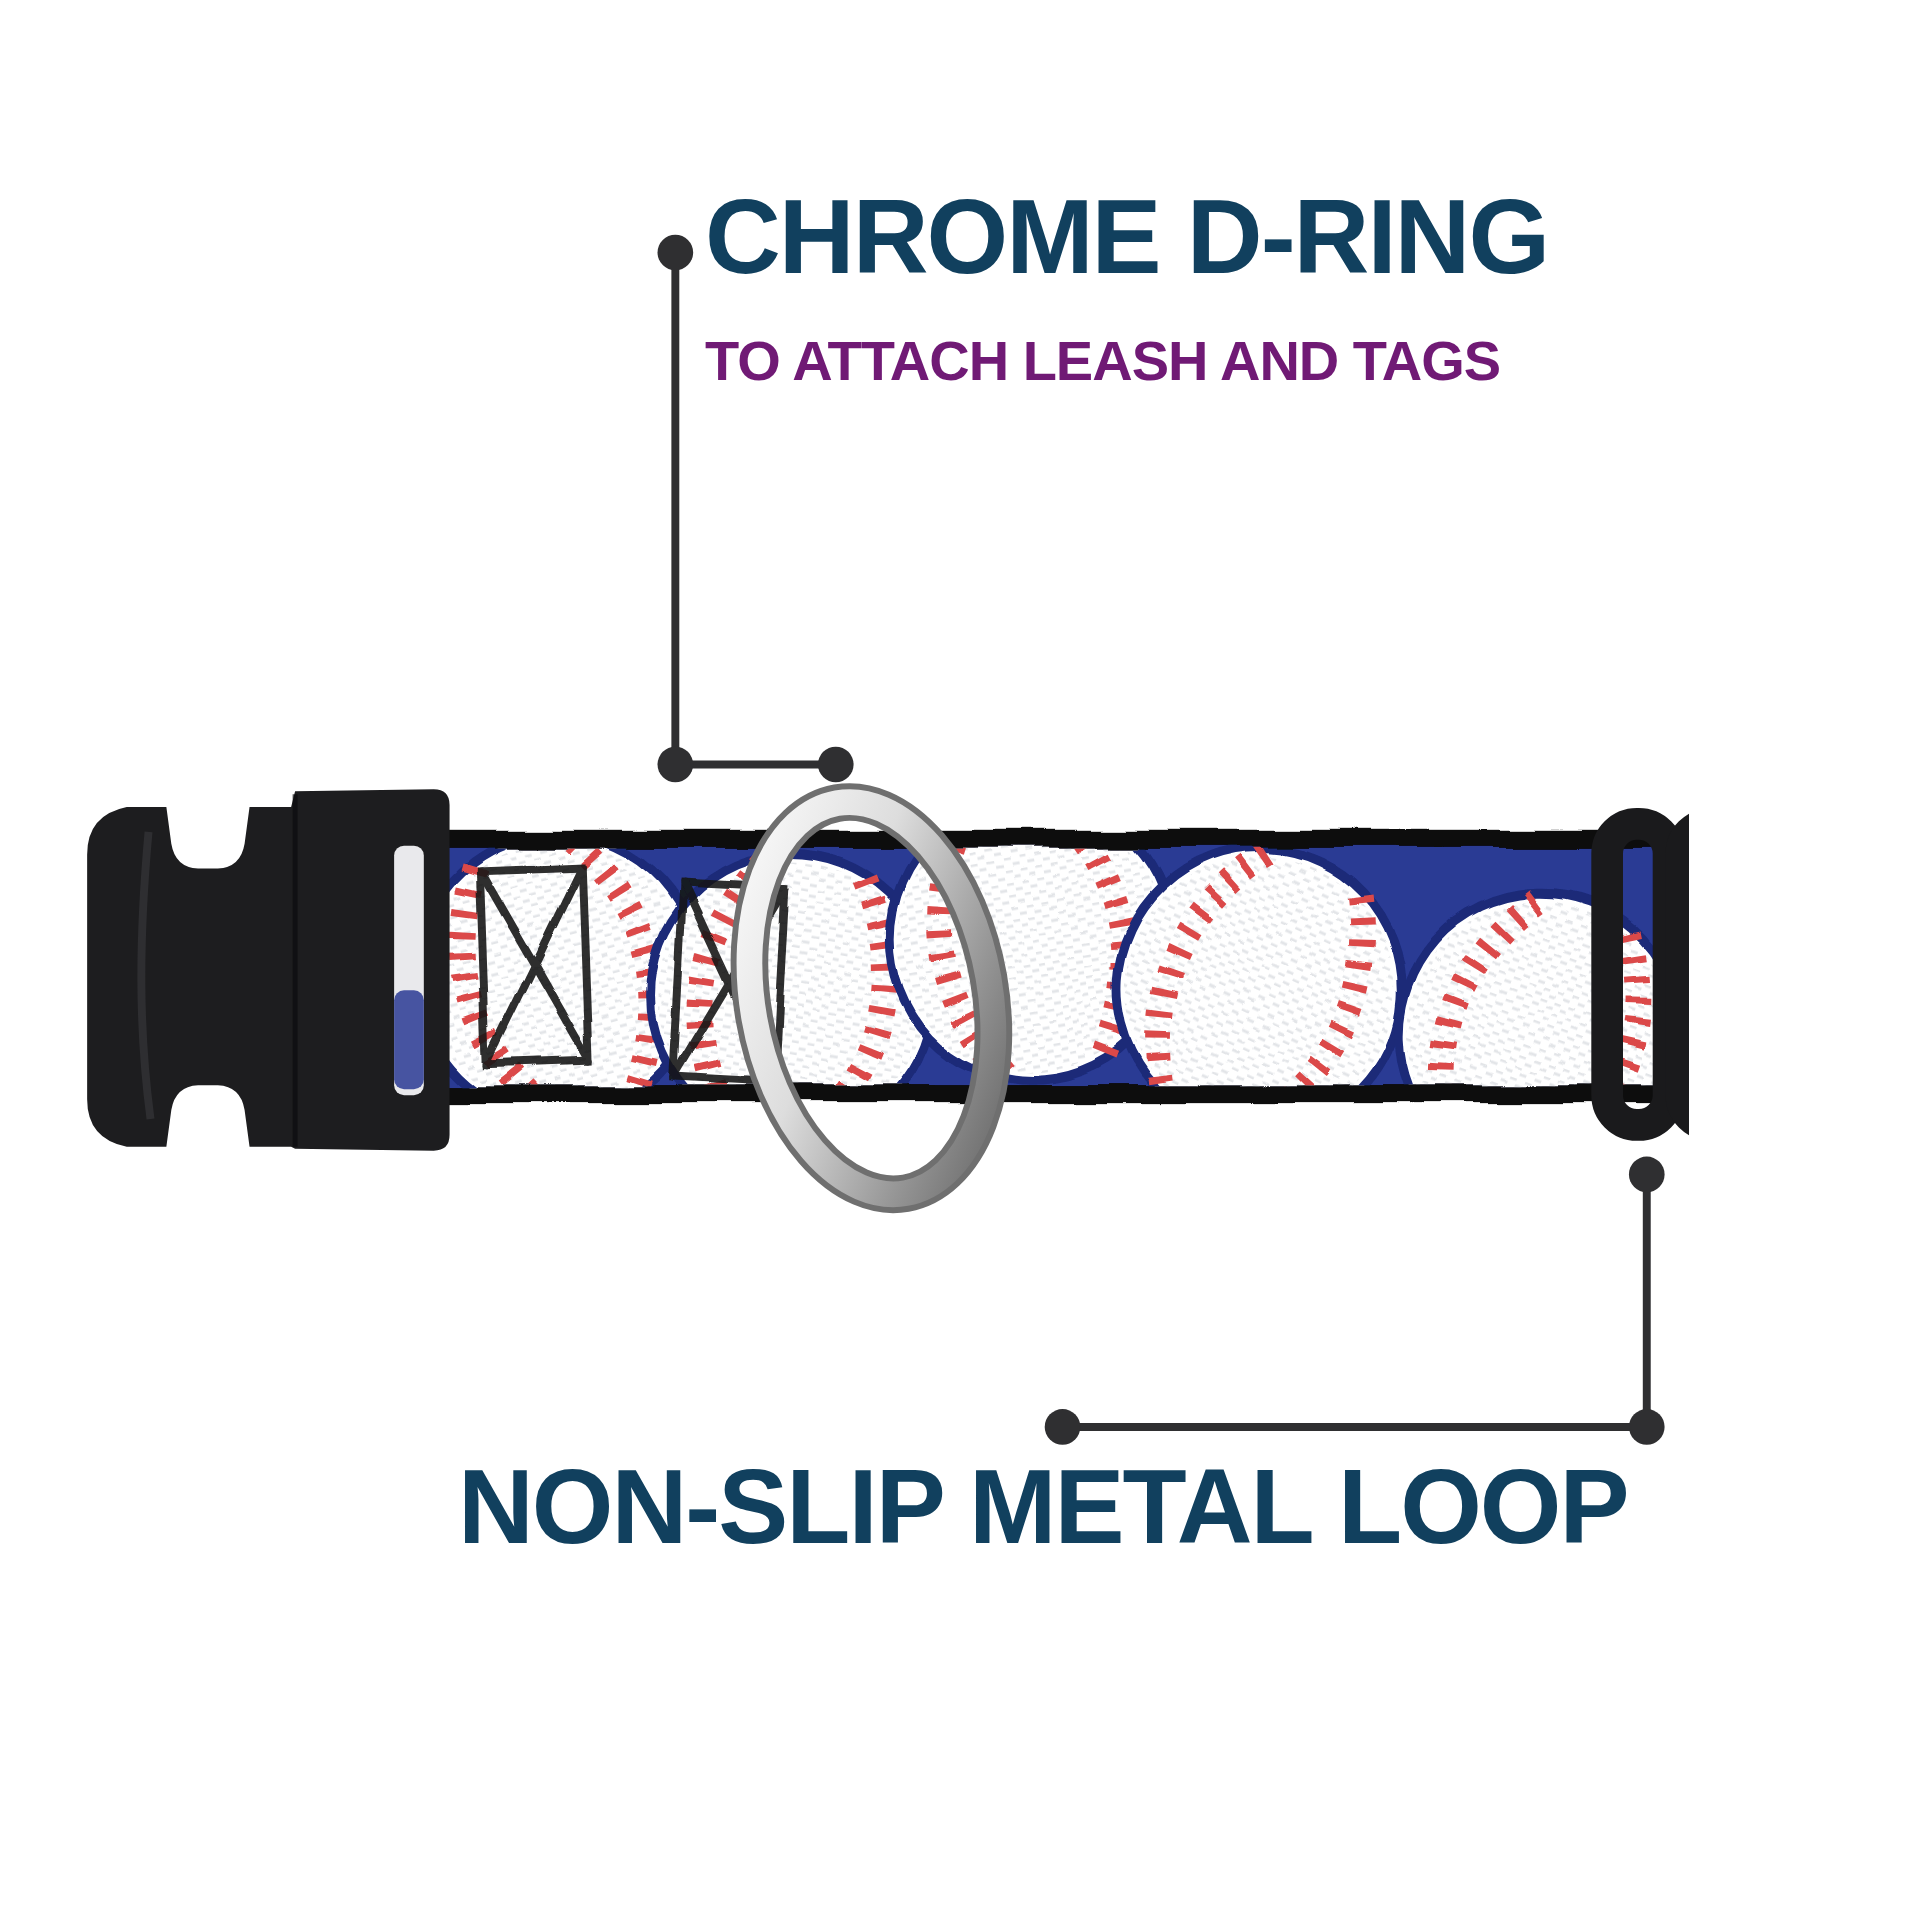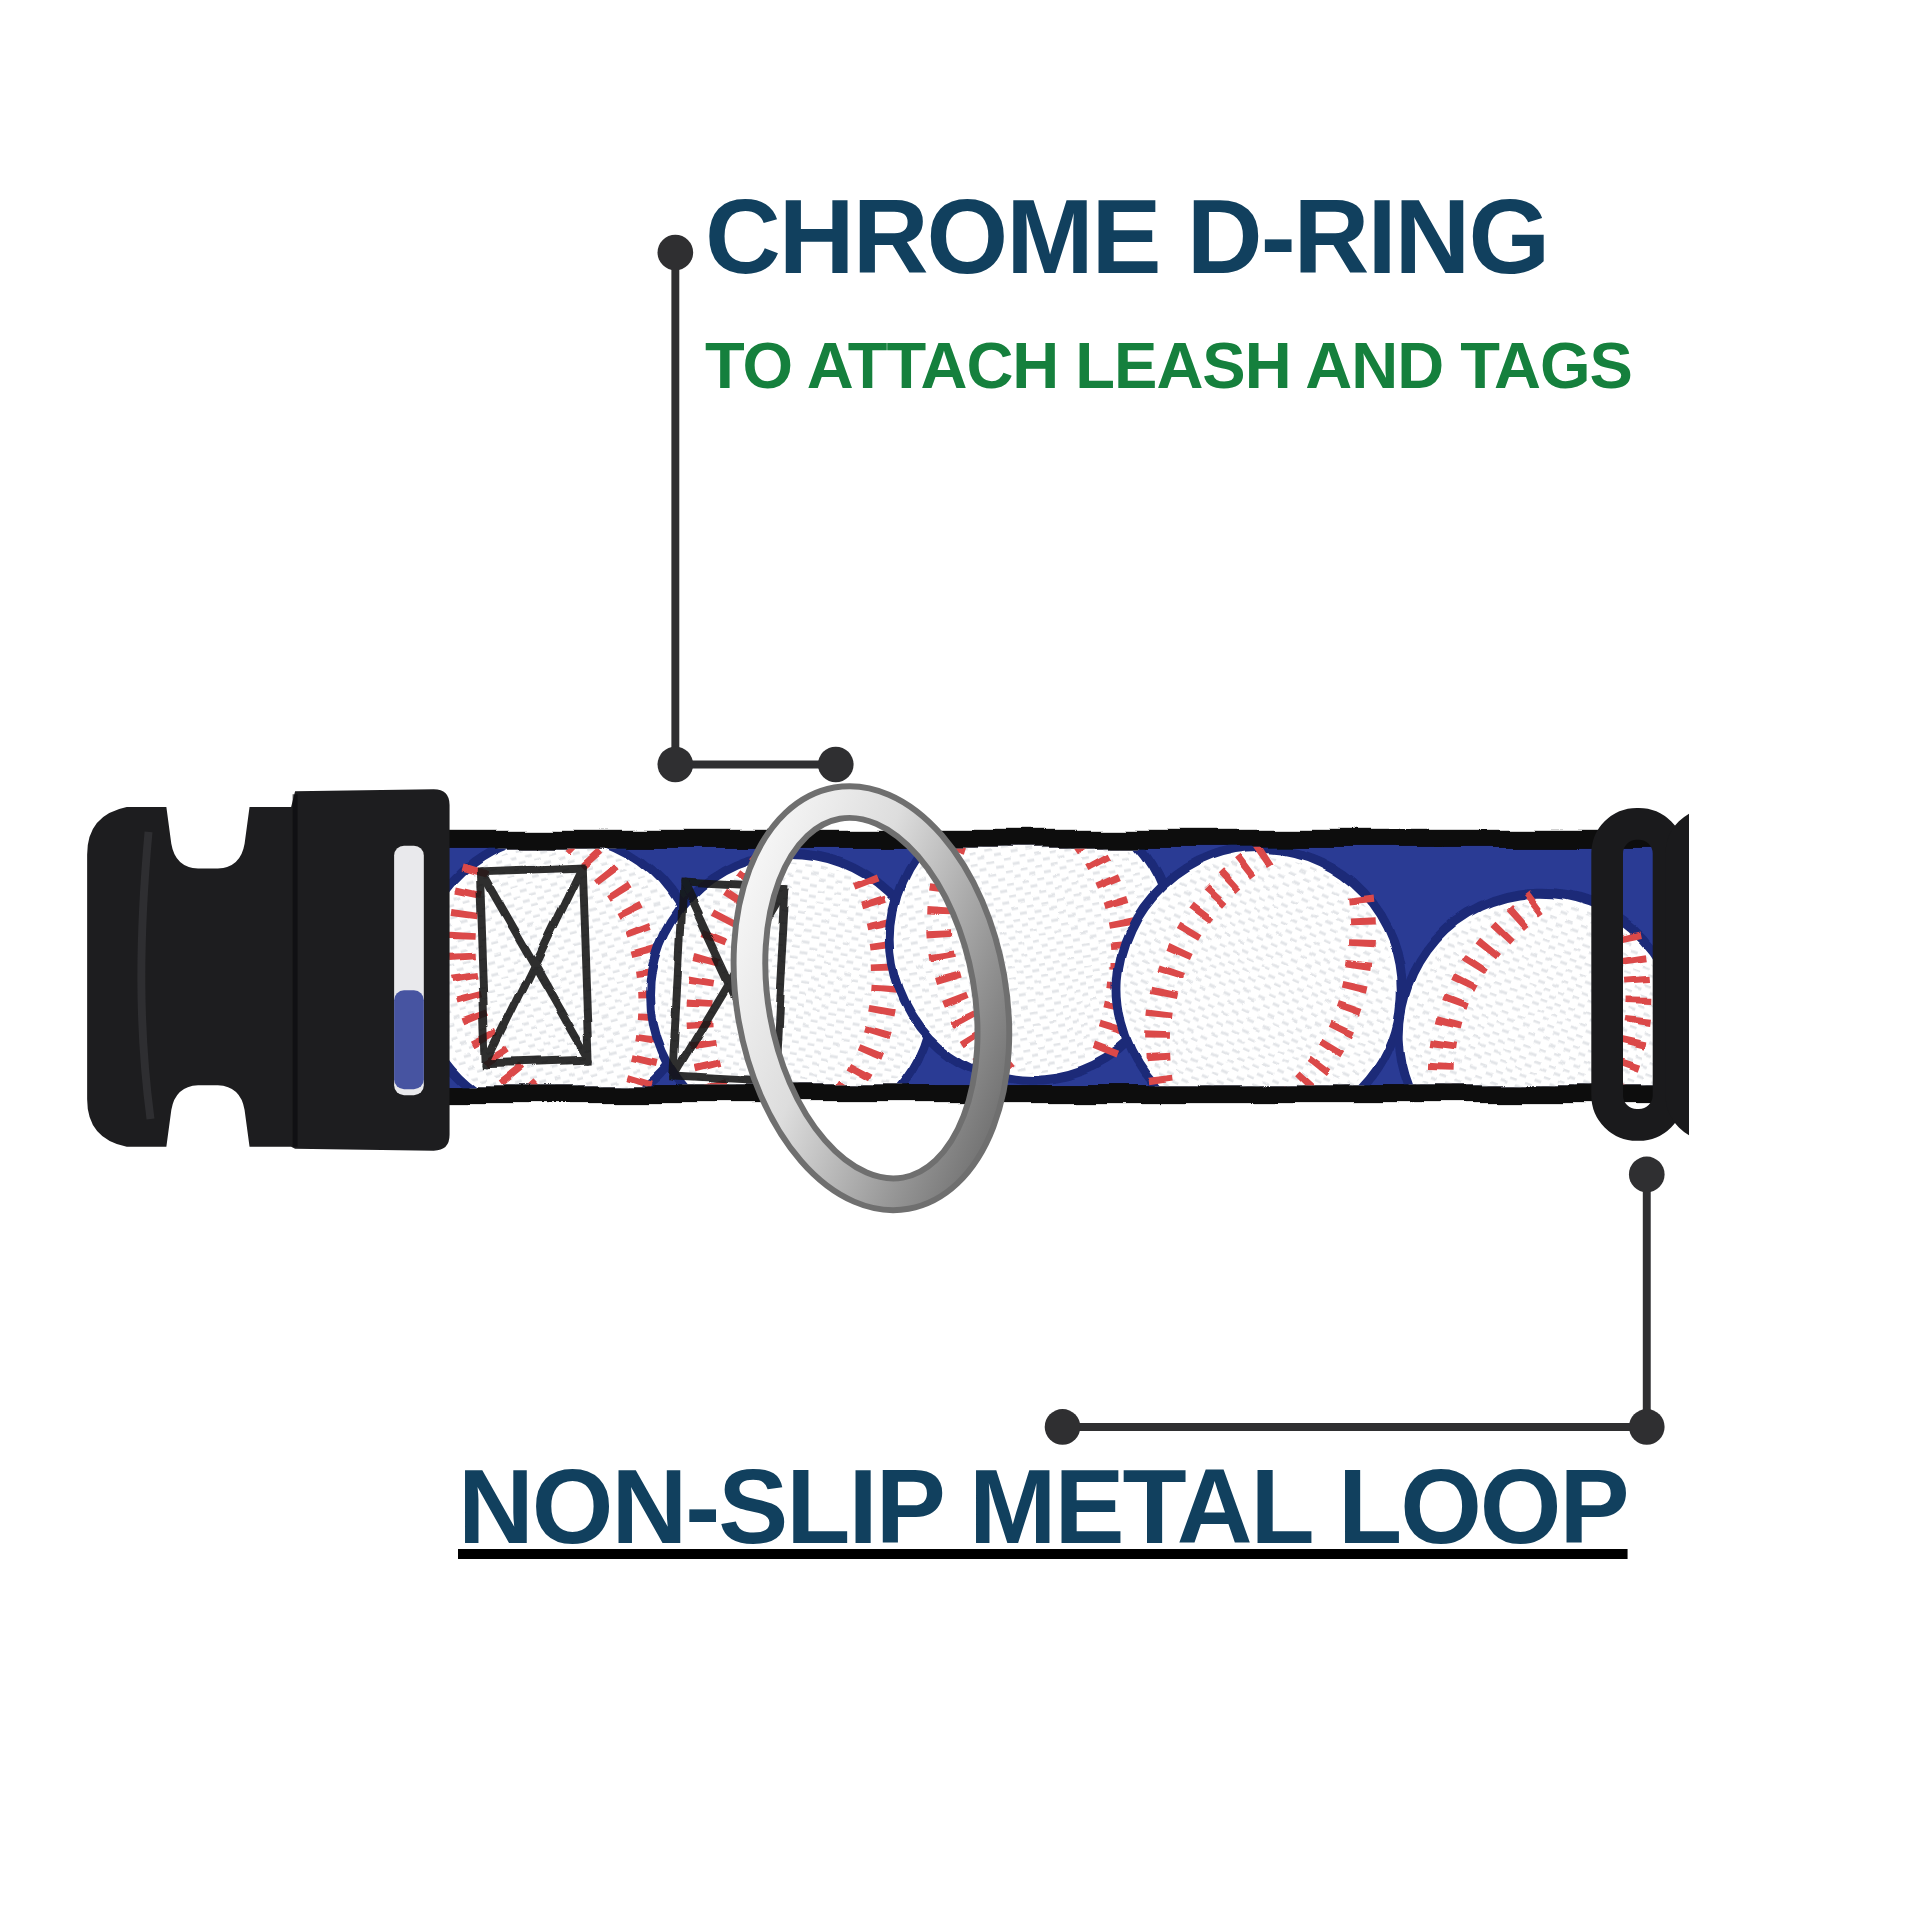--- a/index.html
+++ b/index.html
@@ -1,24 +1,24 @@
 <!DOCTYPE html>
 <html><head>
 <meta charset="utf-8">
 <style>
   html,body{margin:0;padding:0;background:#fff;}
   .canvas{position:relative;width:1689px;height:1927px;background:#ffffff;overflow:hidden;
           font-family:"Liberation Sans","DejaVu Sans",sans-serif;}
   .art{position:absolute;left:0;top:0;width:1927px;height:1927px;}
   .callout{position:absolute;}
   .c-title{font-weight:700;font-size:105px;line-height:1;letter-spacing:-2px;color:#11405e;white-space:nowrap;}
-  .c-sub{font-weight:700;font-size:65px;line-height:1;letter-spacing:-1px;color:#15803d;white-space:nowrap;}
+  .c-sub{font-weight:700;font-size:56px;line-height:1;letter-spacing:-1px;color:#701a75;white-space:nowrap;}
   #callout-1{left:705px;top:184px;}
   #callout-1 .c-sub{margin-top:44px;}
-  #callout-2{left:458px;top:1454px;text-decoration:underline;}
+  #callout-2{left:458px;top:1454px;}
   #callout-2 .c-sub{margin-top:36px;}
 </style>
 </head>
 <body>
 
 <div class="canvas">
 
   <svg class="art" viewBox="0 0 1946 1946" aria-hidden="true">
     <defs>
       <filter id="rough" x="-5%" y="-20%" width="110%" height="140%">

